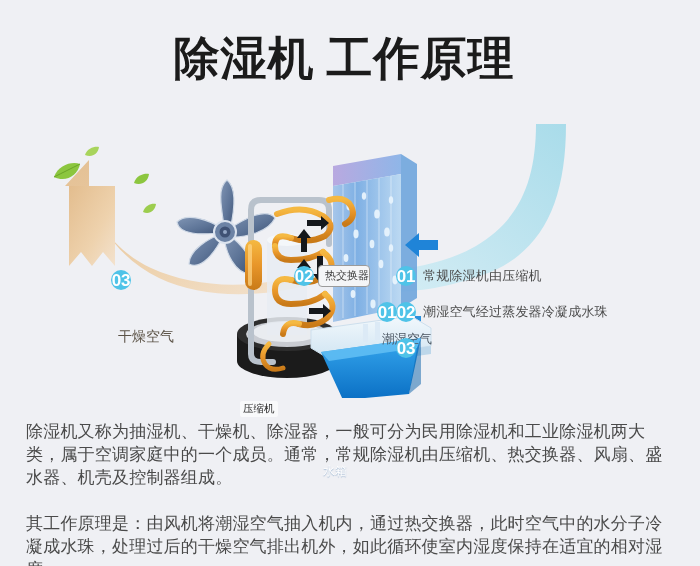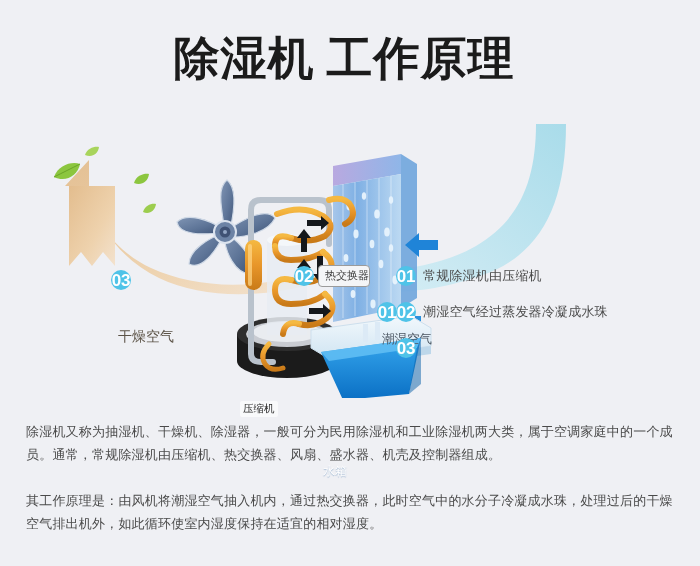--- a/index.html
+++ b/index.html
@@ -161,21 +161,21 @@
   }
 
   
   .body-copy {
     position: absolute;
     left: 26px;
     top: 420px;
     width: 650px;
   }
   .para {
-    font-size: 13px;
+    font-size: 17px;
     line-height: 23px;
     color: #4a4a4a;
     letter-spacing: 0.2px;
   }
   .para + .para { margin-top: 23px; }
 </style>
 </head>
 <body>
 
 <div class="title-wrap">

